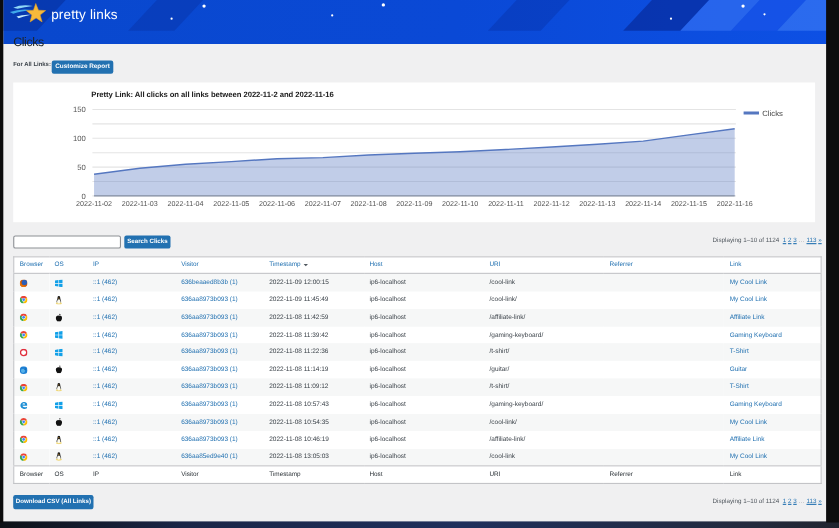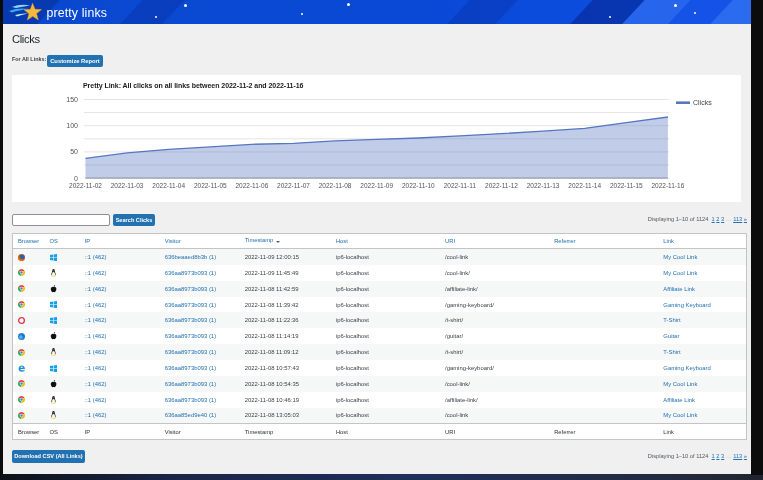--- a/index.html
+++ b/index.html
@@ -2,21 +2,21 @@
 <html><head>
 <meta charset="utf-8">
 <style>
 *{margin:0;padding:0;box-sizing:border-box}
 body{font-family:"Liberation Sans",sans-serif}
 #stage{position:relative;width:763px;height:480px;background:#f0f0f1;overflow:hidden}
 .abs{position:absolute}
 #barL{left:0;top:0;width:3px;height:475px;background:#0b0b0c}
 #barR{left:751px;top:0;width:12px;height:475px;background:#0c0c0d}
 #barB{left:0;top:474px;width:763px;height:6px;background:linear-gradient(90deg,#0d1117 0%,#1a2547 22%,#1f2f5c 55%,#232a3d 90%,#20242f 100%)}
-#hdr{left:3px;top:0;width:749px;height:24px;background:linear-gradient(95deg,#0948cd 0%,#0a49d6 55%,#0d50e4 100%);overflow:hidden}
+#hdr{left:3px;top:0;width:749px;height:40px;background:linear-gradient(95deg,#0948cd 0%,#0a49d6 55%,#0d50e4 100%);overflow:hidden}
 .band{position:absolute;top:-3px;height:31px;transform:skewX(-43deg)}
 .spark{position:absolute;background:#fff;border-radius:50%}
 #h1c{left:12px;top:32.5px;font-size:11.2px;color:#1d2327;letter-spacing:-0.35px}
 #fal{left:12px;top:56px;font-size:5.4px;font-weight:bold;color:#3c434a}
 .btn{position:absolute;background:#2271b1;color:#fff;border-radius:2px;display:flex;align-items:center;justify-content:center;font-weight:600}
 #custbtn{left:47px;top:54.5px;width:56px;height:12px;font-size:5.8px}
 #card{left:12px;top:74.5px;width:729px;height:127px;background:#fff}
 #srch{left:12px;top:214px;width:98px;height:12px;background:#fff;border:1px solid #8c8f94;border-radius:2px}
 #srchbtn{left:113px;top:214px;width:42px;height:12px;font-size:5.6px}
 .pgn{position:absolute;width:300px;text-align:right;font-size:5.7px;color:#50575e}

